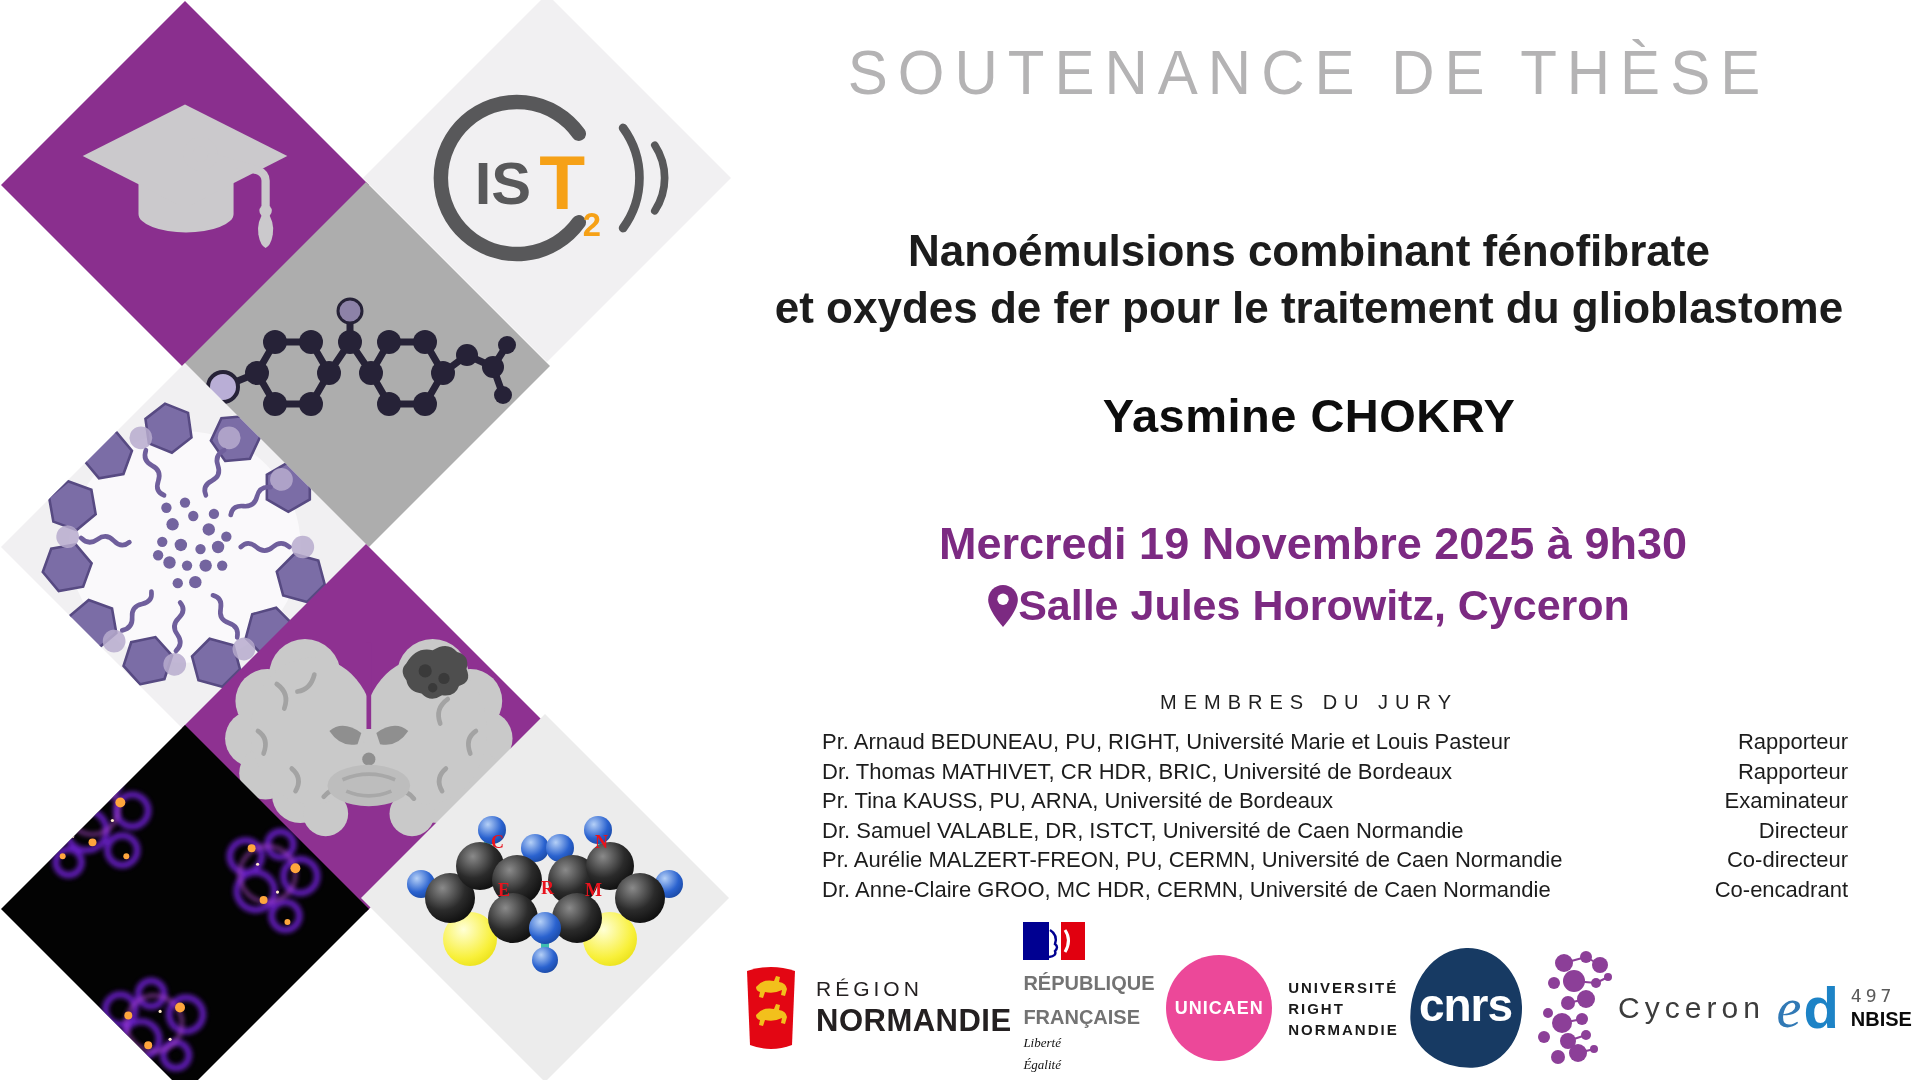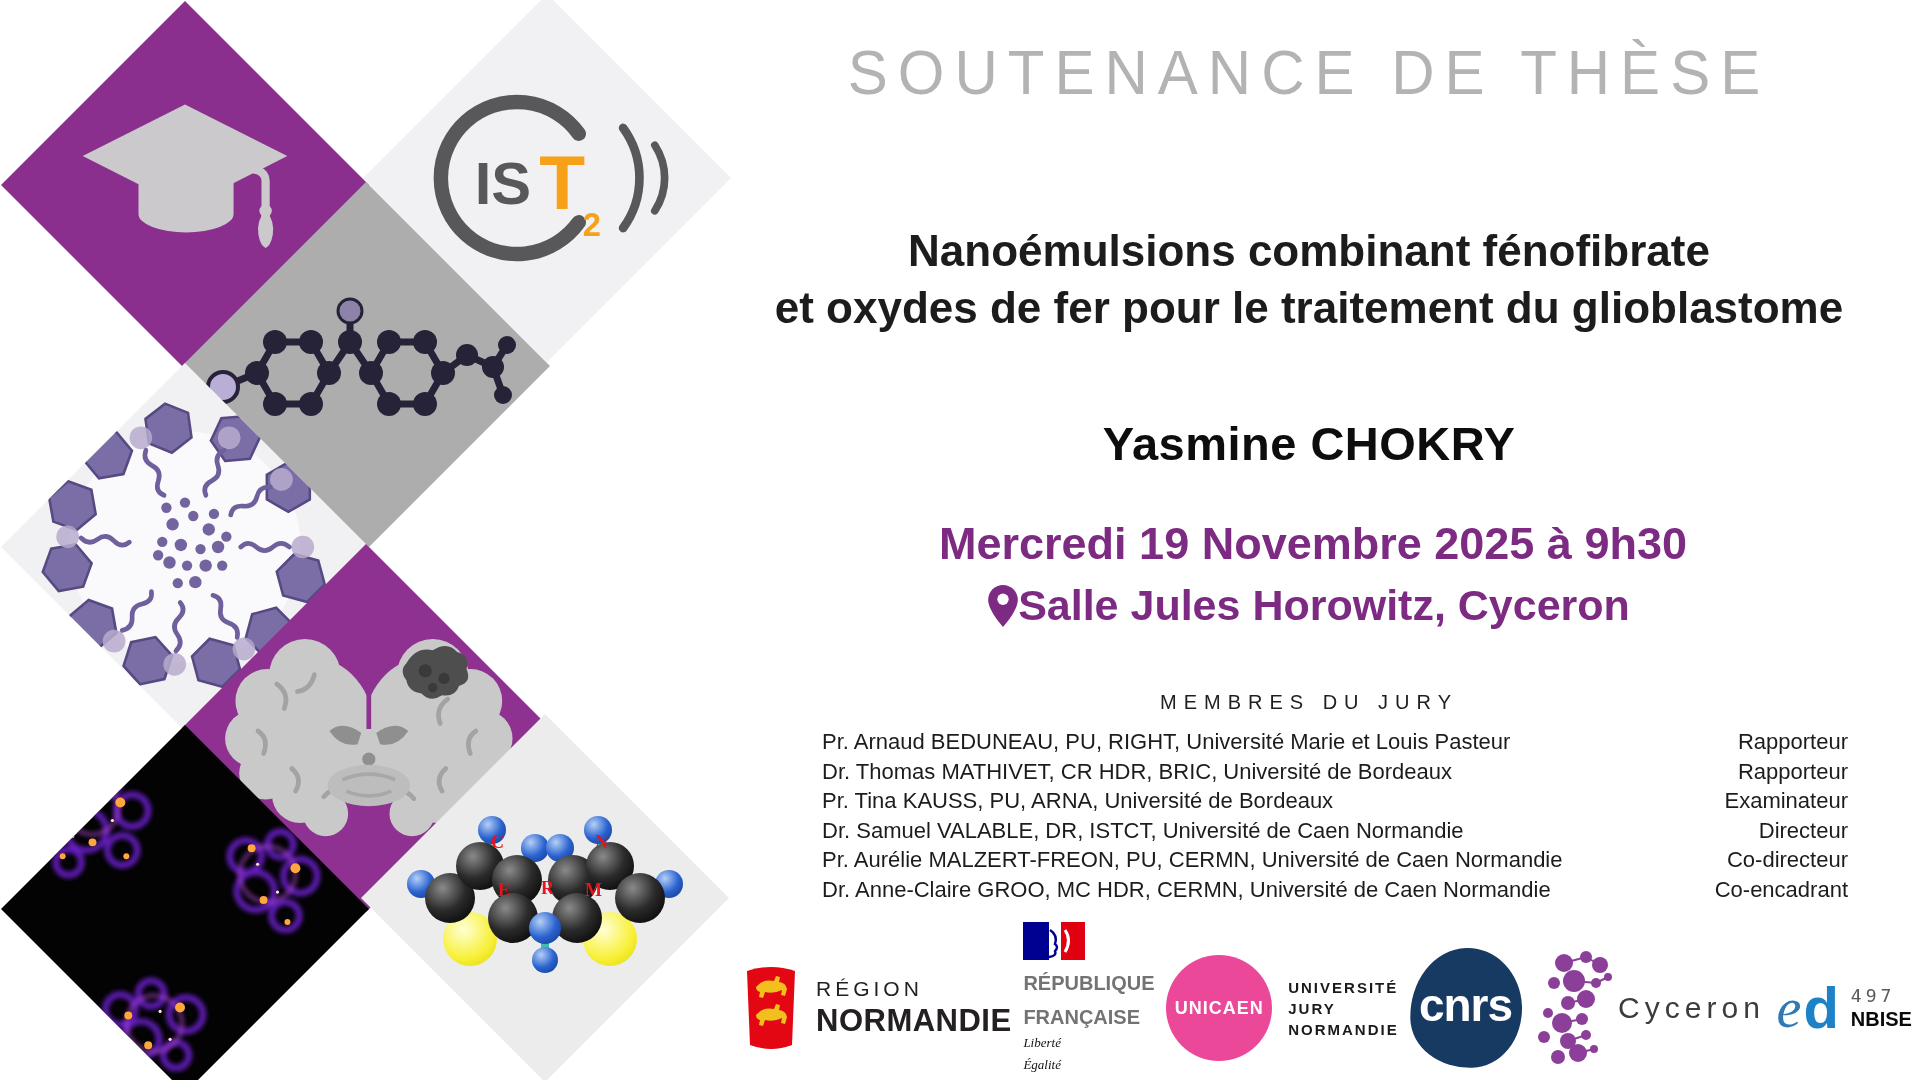--- a/index.html
+++ b/index.html
@@ -28,21 +28,21 @@
     position:absolute; left:0; top:38px; width:100%;
     text-align:center; font-size:60px; font-weight:100;
     letter-spacing:10px; color:var(--heading-gray);
     transform:scaleY(1.05); white-space:nowrap;
   }
   .thesis-title {
     position:absolute; left:-40px; top:222px; width:1166px; text-align:center;
     font-size:44px; line-height:57px; font-weight:700; color:#1c1c1c;
   }
   .author {
-    position:absolute; left:0; top:416px; width:100%; text-align:center;
+    position:absolute; left:0; top:388px; width:100%; text-align:center;
     font-size:47px; font-weight:700; color:#0d0d0d; letter-spacing:.5px;
   }
   .date-line {
     position:absolute; left:4px; top:518px; width:100%; text-align:center;
     font-size:45px; font-weight:600; color:var(--accent-purple);
   }
   .loc-line {
     position:absolute; left:0; top:581px; width:100%;
     display:flex; align-items:center; justify-content:center; gap:0;
     font-size:43px; font-weight:600; color:var(--accent-purple);
@@ -485,21 +485,21 @@
       <div class="rf-motto">Égalité</div>
       <div class="rf-motto">Fraternité</div>
     </div>
 
     <div class="logo">
       <div class="uc-circle">
         <span>UNICAEN</span>
       </div>
       <div class="uc-text">
         <div>UNIVERSITÉ</div>
-        <div>JURY</div>
+        <div>RIGHT</div>
         <div>NORMANDIE</div>
       </div>
     </div>
 
     <div class="logo">
       <div class="cnrs-blob">
         <span>cnrs</span>
       </div>
     </div>
 

